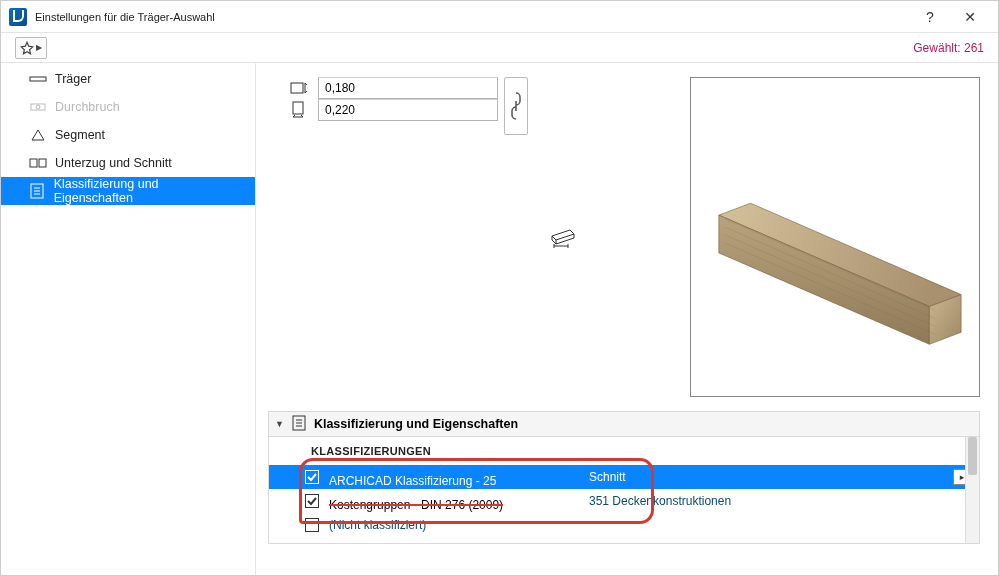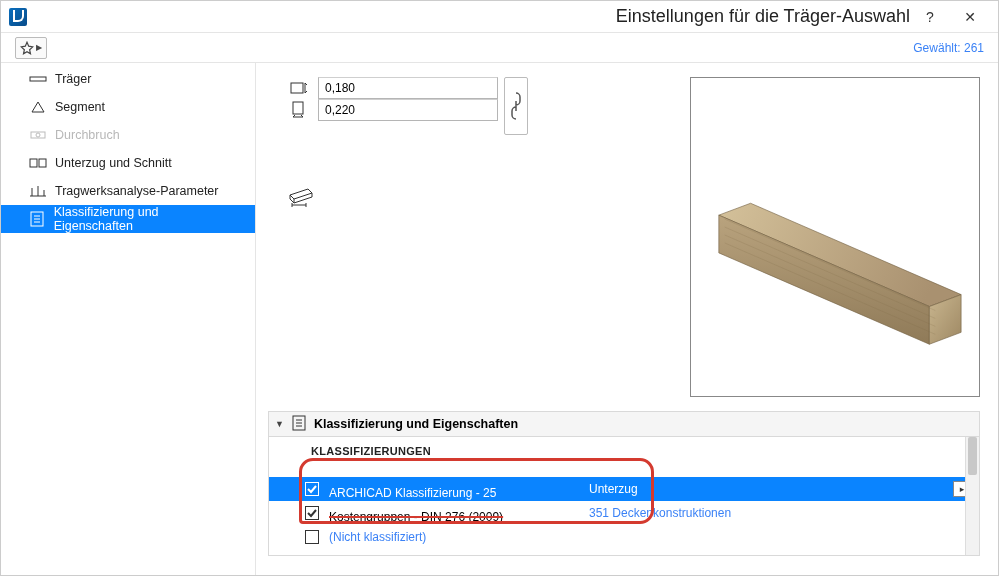--- a/index.html
+++ b/index.html
@@ -1,54 +1,54 @@
 <!DOCTYPE html>
 <html><head>
 <meta charset="utf-8">
 <style>
   * { box-sizing: border-box; margin: 0; padding: 0; }
   body { font-family: "Segoe UI", Tahoma, sans-serif; font-size: 12px; background: #f0f0f0; }
   .window { width: 999px; height: 576px; background: #fff; border: 1px solid #ccc; position: relative; display: flex; flex-direction: column; }
   .titlebar { height: 32px; display: flex; align-items: center; padding: 0 8px; border-bottom: 1px solid #e5e5e5; }
   .titlebar .app-icon { width: 18px; height: 18px; background: linear-gradient(135deg,#0a6ebd,#084c8a); border-radius: 2px; margin-right: 8px; position: relative; }
   .titlebar .app-icon:before { content:""; position:absolute; left:4px; top:2px; width:7px; height:10px; border:2px solid #fff; border-top:none; border-radius:0 0 6px 0; }
-  .titlebar .title { flex:1; font-size: 18px; color:#222;text-align:right; }
+  .titlebar .title { flex:1; font-size: 11px; color:#222; }
   .titlebar .winctl { width: 40px; height: 28px; display:flex; align-items:center; justify-content:center; font-size:14px; color:#333; }
   .toolbar { height: 30px; display:flex; align-items:center; padding: 2px 14px; border-bottom:1px solid #e5e5e5; }
   .favbtn { width: 32px; height:22px; border:1px solid #bbb; border-radius:2px; display:flex; align-items:center; justify-content:center; gap:2px; background:#fafafa; }
   .favbtn .tri { font-size:8px; color:#444; }
   .toolbar .spacer { flex:1; }
-  .selected-count { font-size:12px; color:#3b82f6; }
+  .selected-count { font-size:12px; color:#be185d; }
   .body { flex:1; display:flex; min-height:0; }
   .sidebar { width: 255px; border-right:1px solid #e5e5e5; padding:2px 0; background:#fff; }
   .sidebar .item { height:28px; display:flex; align-items:center; padding:0 28px; gap:8px; font-size:12.5px; color:#222; cursor:default; }
   .sidebar .item.disabled { color:#b8b8b8; }
   .sidebar .item.selected { background:#0a84ff; color:#fff; }
   .sidebar .icon { width:18px; height:16px; display:inline-flex; align-items:center; justify-content:center; }
   .main { flex:1; display:flex; flex-direction:column; min-width:0; padding:0 0 0 12px; position:relative; }
   .toparea { display:flex; gap:18px; padding:14px 18px 8px 18px; }
-  .dims { display:flex; flex-direction:column; gap:10px; }
+  .dims { display:flex; flex-direction:row; gap:10px; }
   .dimrow { display:flex; align-items:center; gap:6px; }
   .dimicon { width:26px; height:22px; display:flex; align-items:center; justify-content:center; }
   .dimrow input { width:180px; height:22px; border:1px solid #b5b5b5; border-top-color:#cfcfcf; padding:0 6px; font-size:12px; }
   .linkbtn { width:24px; height:58px; border:1px solid #bbb; border-radius:2px; display:flex; align-items:center; justify-content:center; margin-left:6px; }
   .dims .spacer { height:30px; }
   .preview { margin-left:auto; width:290px; height:320px; border:1px solid #888; background:#fff; position:relative; overflow:hidden; }
   .beam-svg { width:100%; height:100%; }
   .section-header { margin:6px 18px 0 0; height:26px; background:#f5f5f5; border:1px solid #d9d9d9; display:flex; align-items:center; gap:8px; padding:0 6px; font-weight:600; font-size:12.5px; }
   .section-header .tri { font-size:9px; color:#444; }
   .content-panel { margin:0 18px 0 0; border:1px solid #d9d9d9; border-top:none; padding:4px 0 6px 0; position:relative; }
-  .subheader { padding:4px 18px 20px 42px; font-weight:700; letter-spacing:0.3px; font-size:11px; color:#222; }
+  .subheader { padding:4px 18px 8px 42px; font-weight:700; letter-spacing:0.3px; font-size:11px; color:#222; }
   .row { height:24px; display:flex; align-items:center; gap:10px; padding:0 6px 0 36px; font-size:12px; }
   .row.selected { background:#0a84ff; color:#fff; }
   .row .chk { width:14px; height:14px; border:1.5px solid #333; display:flex; align-items:center; justify-content:center; background:#fff; }
   .row.selected .chk { border-color:#fff; background:transparent; }
   .row .chk svg { width:10px; height:10px; }
   .row .name { width:250px;margin-top:8px; }
-  .row .value { color:#3b82f6; }
+  .row .value { color:#0c4a6e; }
   .row.selected .value { color:#fff; }
   .row .gobtn { margin-left:auto; margin-right:2px; width:18px; height:16px; border:1px solid #888; background:#fff; display:flex; align-items:center; justify-content:center; font-size:9px; color:#333; }
   .scrollbar { position:absolute; right:0; top:0; bottom:0; width:14px; background:#f2f2f2; border-left:1px solid #ddd; }
   .scrollbar .thumb { position:absolute; left:2px; right:2px; top:0; height:38px; background:#c8c8c8; border-radius:2px; }
   .red-annot { position:absolute; border:3px solid #d43a2f; border-radius:14px; pointer-events:none; }
   .red-annot.a1 { left:298px; top:457px; width:355px; height:66px; border-bottom-left-radius:4px; }
   .strike { text-decoration: line-through; text-decoration-color:#d43a2f; text-decoration-thickness:2px; }
 </style>
 </head>
 <body>
@@ -76,53 +76,45 @@
   <div class="body">
     <div class="sidebar">
       <div class="item">
         <span class="icon">
             <svg width="18" height="12" viewBox="0 0 18 12">
               <rect x="1" y="4" width="16" height="4" fill="none" stroke="#333"></rect>
             </svg>
           </span>
         <span>Träger</span>
       </div>
-      <div class="item">
-        <span class="icon">
-            <svg width="16" height="14" viewBox="0 0 16 14">
-              <path d="M2 12 L8 2 L14 12 Z" fill="none" stroke="#333"></path>
-            </svg>
-          </span>
-        <span>Segment</span>
-      </div>
       <div class="item disabled">
         <span class="icon">
             <svg width="16" height="12" viewBox="0 0 16 12">
               <rect x="1" y="3" width="14" height="6" fill="none" stroke="#bbb"></rect>
               <circle cx="8" cy="6" r="2" fill="none" stroke="#bbb"></circle>
             </svg>
           </span>
         <span>Durchbruch</span>
       </div>
       <div class="item">
         <span class="icon">
+            <svg width="16" height="14" viewBox="0 0 16 14">
+              <path d="M2 12 L8 2 L14 12 Z" fill="none" stroke="#333"></path>
+            </svg>
+          </span>
+        <span>Segment</span>
+      </div>
+      <div class="item">
+        <span class="icon">
             <svg width="18" height="12" viewBox="0 0 18 12">
               <rect x="1" y="2" width="7" height="8" fill="none" stroke="#333"></rect>
               <rect x="10" y="2" width="7" height="8" fill="none" stroke="#333"></rect>
             </svg>
           </span>
         <span>Unterzug und Schnitt</span>
-      </div>
-      <div class="item">
-        <span class="icon">
-            <svg width="18" height="14" viewBox="0 0 18 14">
-              <path d="M1 12 h16 M3 12 V4 M9 12 V2 M15 12 V6" fill="none" stroke="#333"></path>
-            </svg>
-          </span>
-        <span>Tragwerksanalyse-Parameter</span>
       </div>
       <div class="item selected">
         <span class="icon">
             <svg width="14" height="16" viewBox="0 0 14 16">
               <rect x="1" y="1" width="12" height="14" fill="none" stroke="#fff"></rect>
               <path d="M4 5h6M4 8h6M4 11h6" stroke="#fff"></path>
             </svg>
           </span>
         <span>Klassifizierung und Eigenschaften</span>
       </div>
@@ -210,21 +202,21 @@
       <div class="content-panel">
         <div class="subheader">KLASSIFIZIERUNGEN</div>
 
         <div class="row selected">
           <span class="chk">
               <svg viewBox="0 0 10 10">
                 <path d="M1 5 L4 8 L9 2" fill="none" stroke="#fff" stroke-width="2"></path>
               </svg>
             </span>
           <span class="name">ARCHICAD Klassifizierung - 25</span>
-          <span class="value">Unterzug</span>
+          <span class="value">Schnitt</span>
           <span class="gobtn">▸</span>
         </div>
 
         <div class="row">
           <span class="chk">
               <svg viewBox="0 0 10 10">
                 <path d="M1 5 L4 8 L9 2" fill="none" stroke="#333" stroke-width="2"></path>
               </svg>
             </span>
           <span class="name strike">Kostengruppen - DIN 276 (2009)</span>

